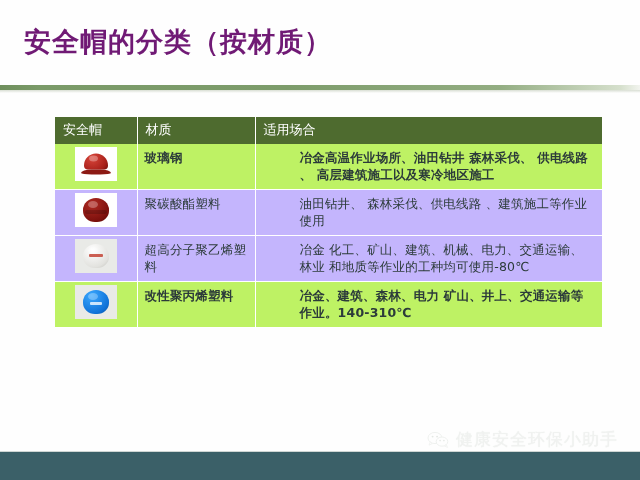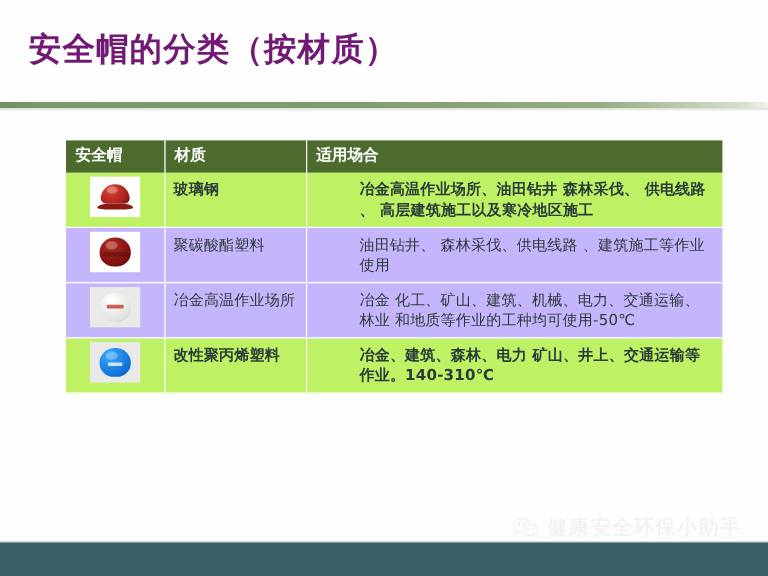--- a/index.html
+++ b/index.html
@@ -36,21 +36,21 @@
   }
   table{border-collapse:collapse;width:547px;table-layout:fixed;}
   col.c1{width:82px;}
   col.c2{width:118px;}
   col.c3{width:347px;}
 
   thead th{
     background:#4e6b2f;
     color:#ffffff;
     font-size:13px;
-    font-weight:bold;
+    font-weight:normal;
     text-align:left;
     padding:5px 8px 6px 8px;
     height:16px;
     border-right:1px solid #ffffff;
     vertical-align:middle;
     line-height:16px;
   }
   thead th:last-child{border-right:none;}
 
   tbody td{
@@ -203,22 +203,22 @@
           <td class="cell-img">
             <span class="thumb gray">
               <span class="bgw"></span>
               <span class="helmet hv-front white">
                   <span class="ball"></span>
                   <span class="mark"></span>
                   <span class="gloss"></span>
                 </span>
             </span>
           </td>
-          <td class="cell-mat">冶金高温作业场所</td>
-          <td class="cell-use">冶金 化工、矿山、建筑、机械、电力、交通运输、林业 和地质等作业的工种均可使用-50℃</td>
+          <td class="cell-mat">超高分子聚乙烯塑料</td>
+          <td class="cell-use">冶金 化工、矿山、建筑、机械、电力、交通运输、林业 和地质等作业的工种均可使用-80℃</td>
         </tr>
 
         <tr class="odd">
           <td class="cell-img">
             <span class="thumb gray">
               <span class="bgw"></span>
               <span class="helmet hv-front brightblue">
                   <span class="ball"></span>
                   <span class="mark"></span>
                   <span class="gloss"></span>

